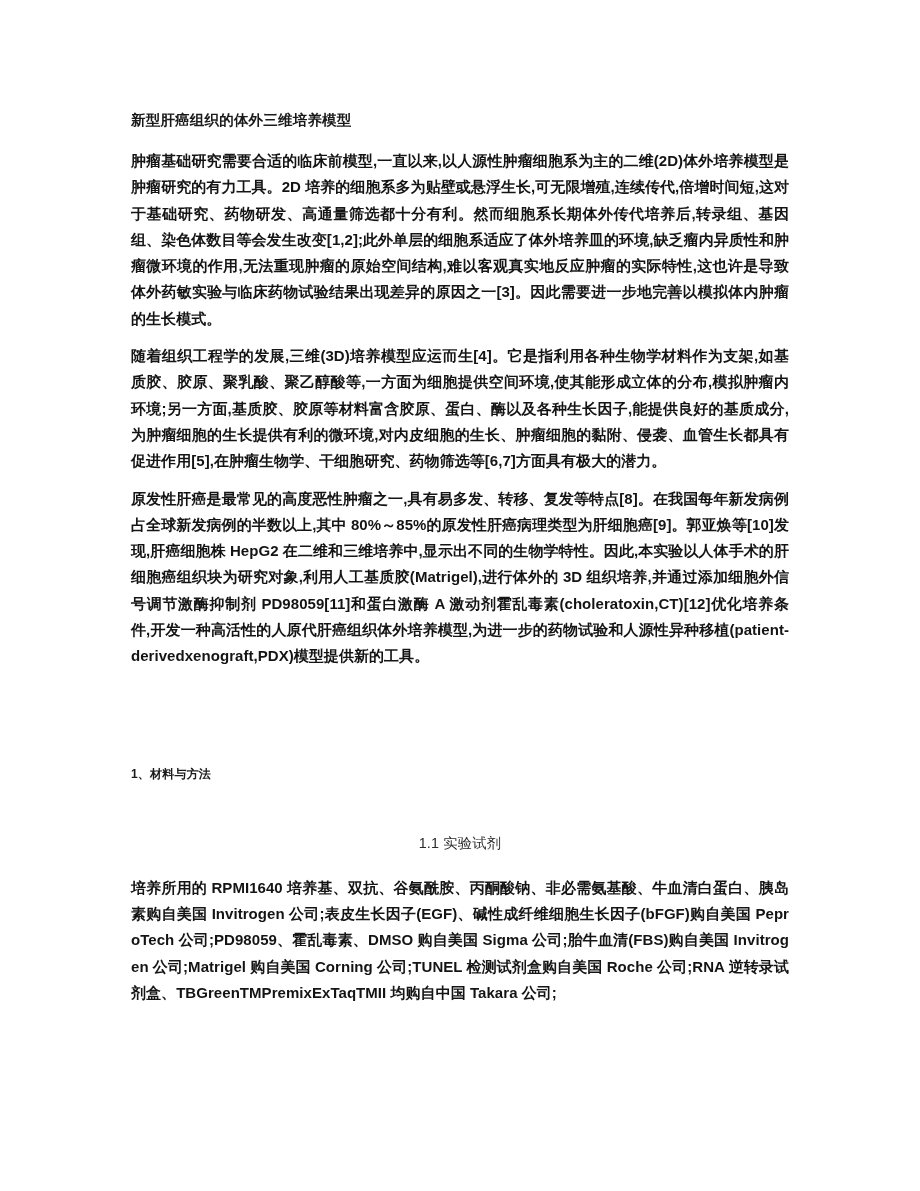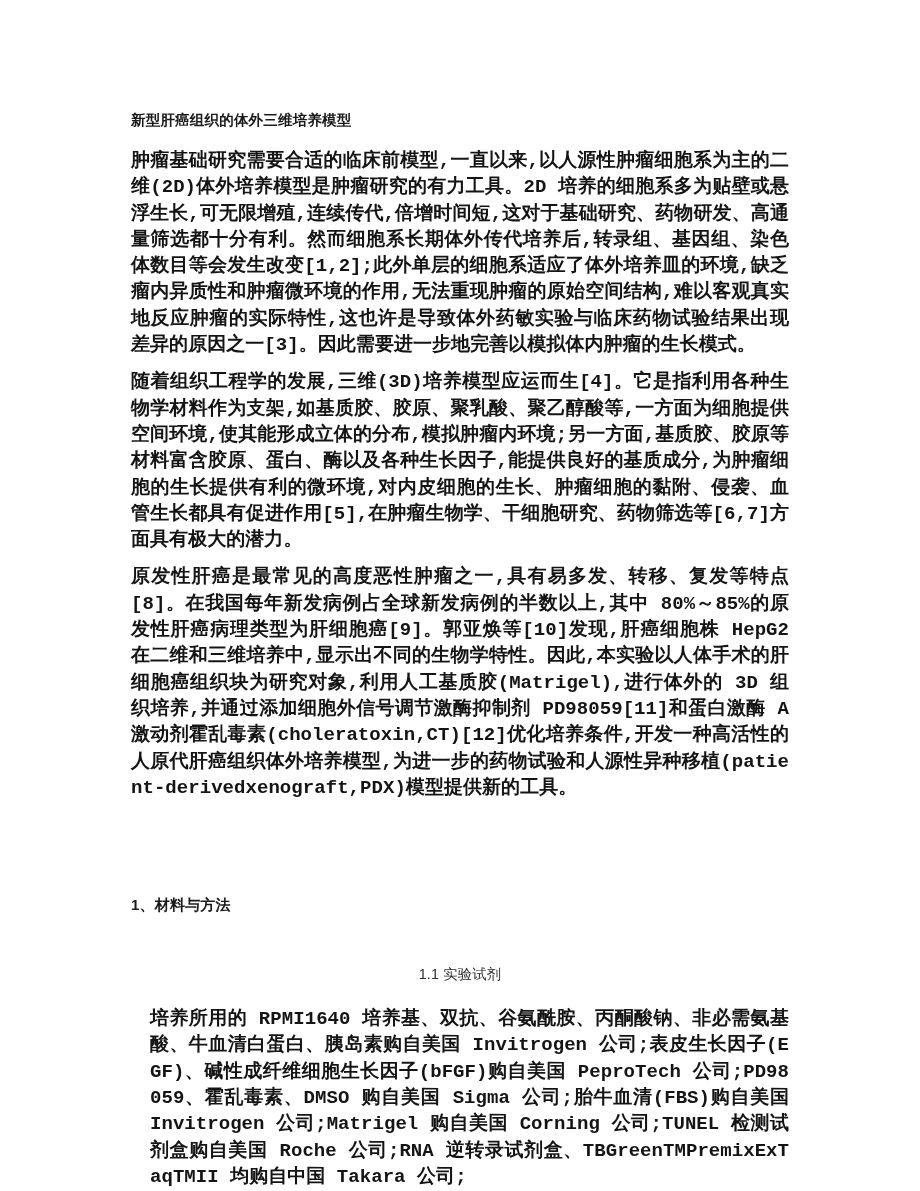--- a/index.html
+++ b/index.html
@@ -39,44 +39,43 @@
     font-size: 14.5px;
     font-weight: 700;
     line-height: 20px;
     color: #1a1a1a;
     letter-spacing: 0.2px;
     margin: 0 0 18px 0;
     text-align: left;
   }
 
   p.body-text {
-    font-family: Liberation Mono, monospace;
-    font-size: 19px;
+    font-family: Liberation Sans, sans-serif;
+    font-size: 15px;
     font-weight: 700;
     line-height: 26.3px;
     color: #141414;
     margin: 0 0 11px 0;
     text-align: justify;
     text-justify: inter-character;
     letter-spacing: 0.05px;
     word-break: break-all;
   }
 
   p.body-text:last-child {
     margin-bottom: 0;
-    margin-left: 19px;
   }
 
   .spacer-block {
     height: 82px;
   }
 
   .section-heading {
     font-family: "Liberation Sans", "DejaVu Sans", sans-serif;
-    font-size: 15px;
+    font-size: 12px;
     font-weight: 700;
     line-height: 22px;
     color: #1a1a1a;
     margin: 0;
     letter-spacing: 0.2px;
   }
 
   .subsection-heading {
     font-family: "Liberation Sans", "DejaVu Sans", sans-serif;
     font-size: 14.3px;

